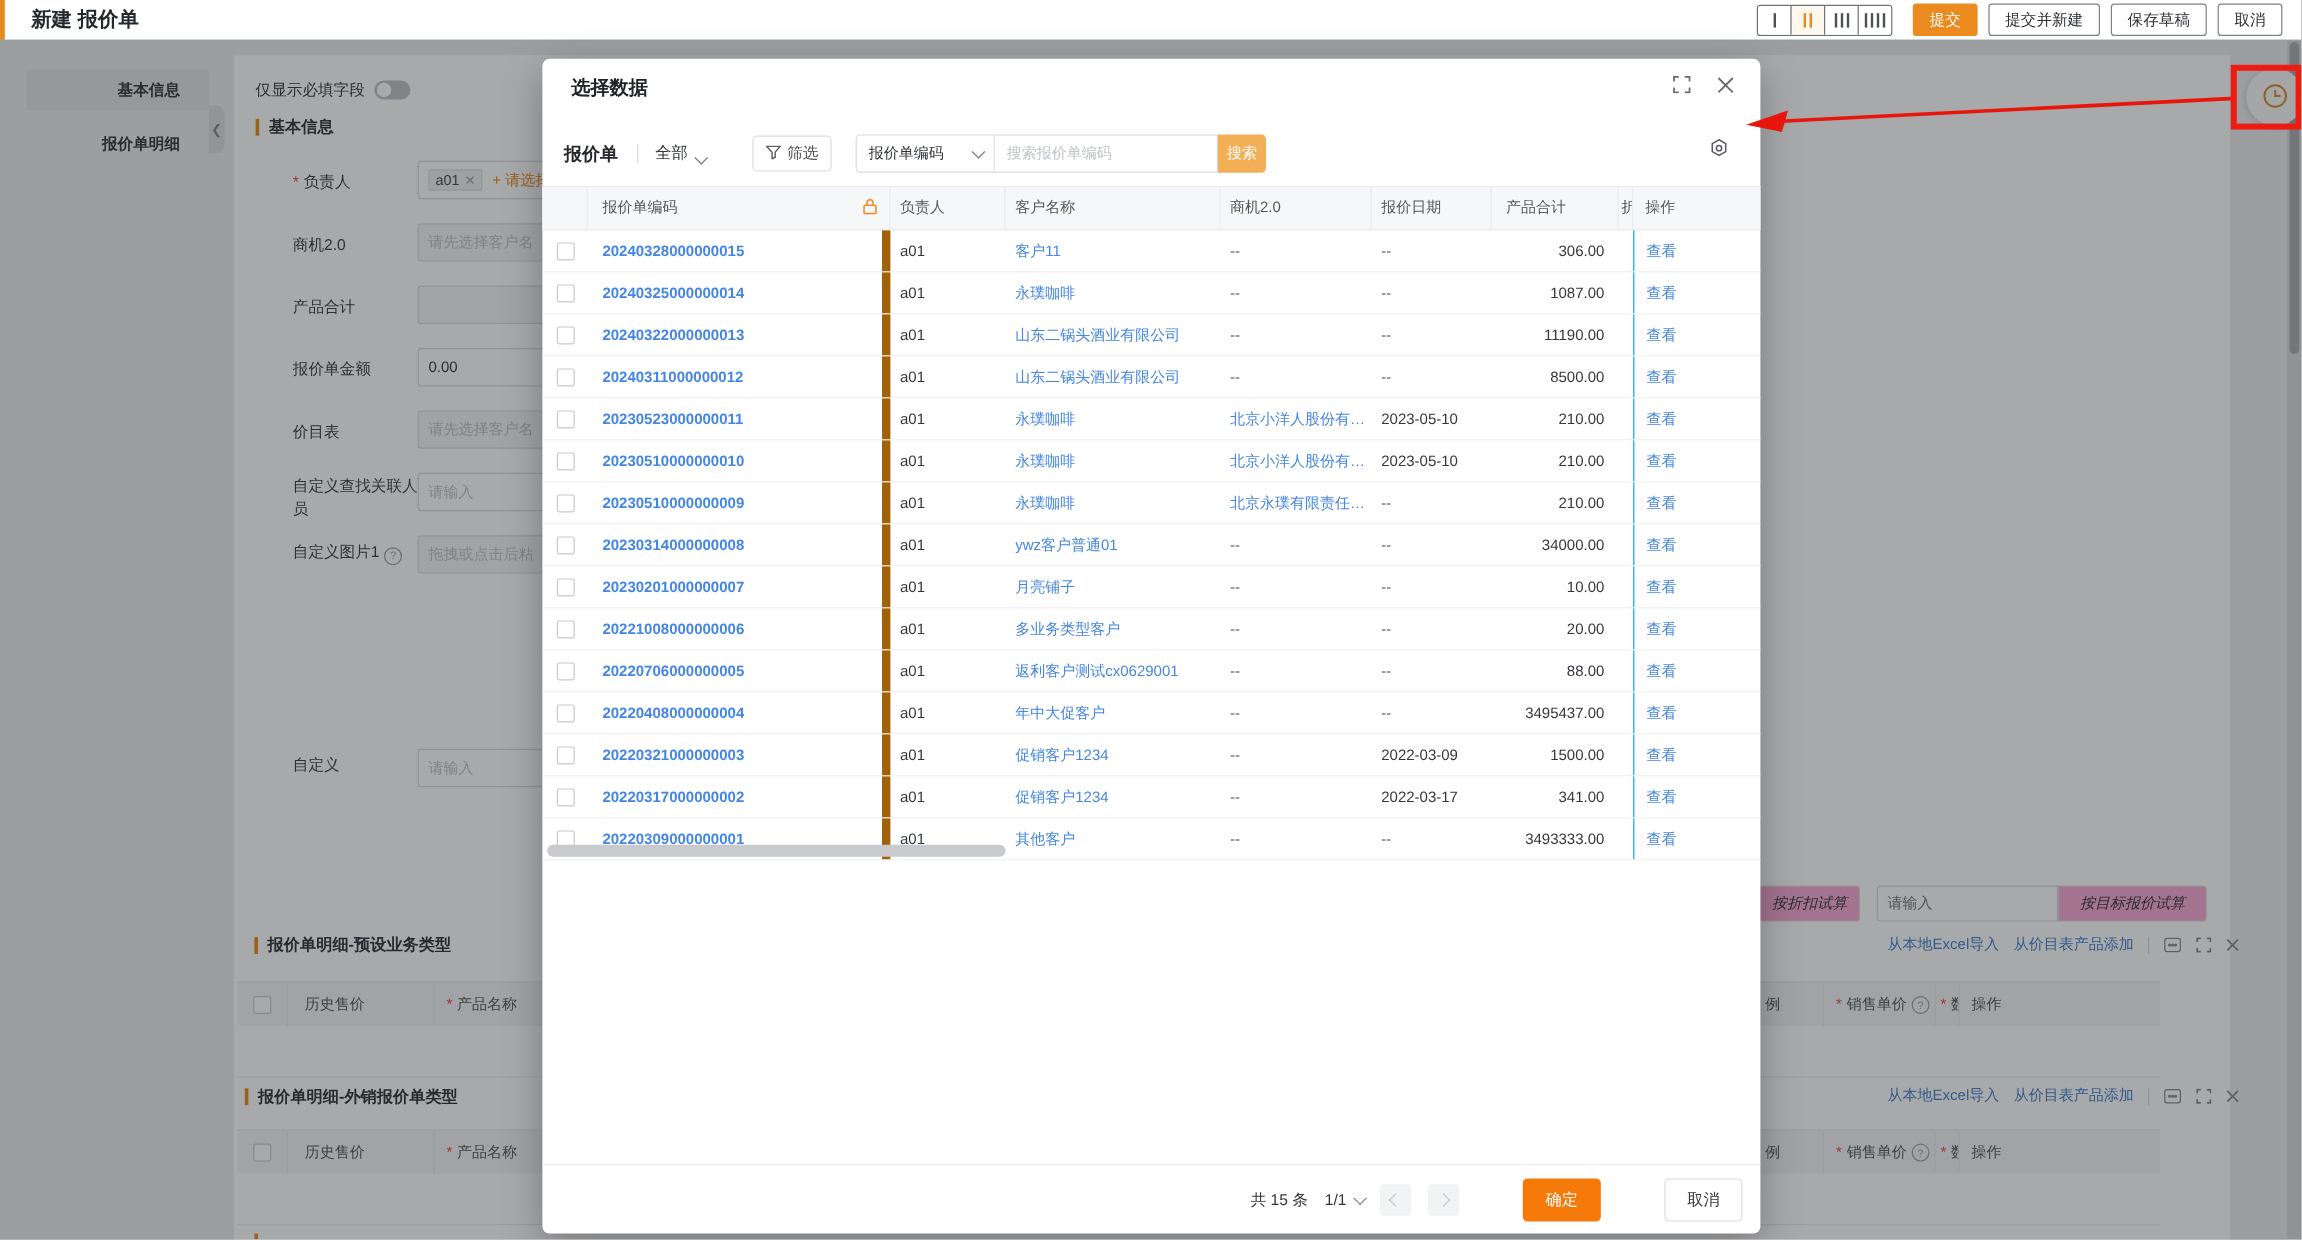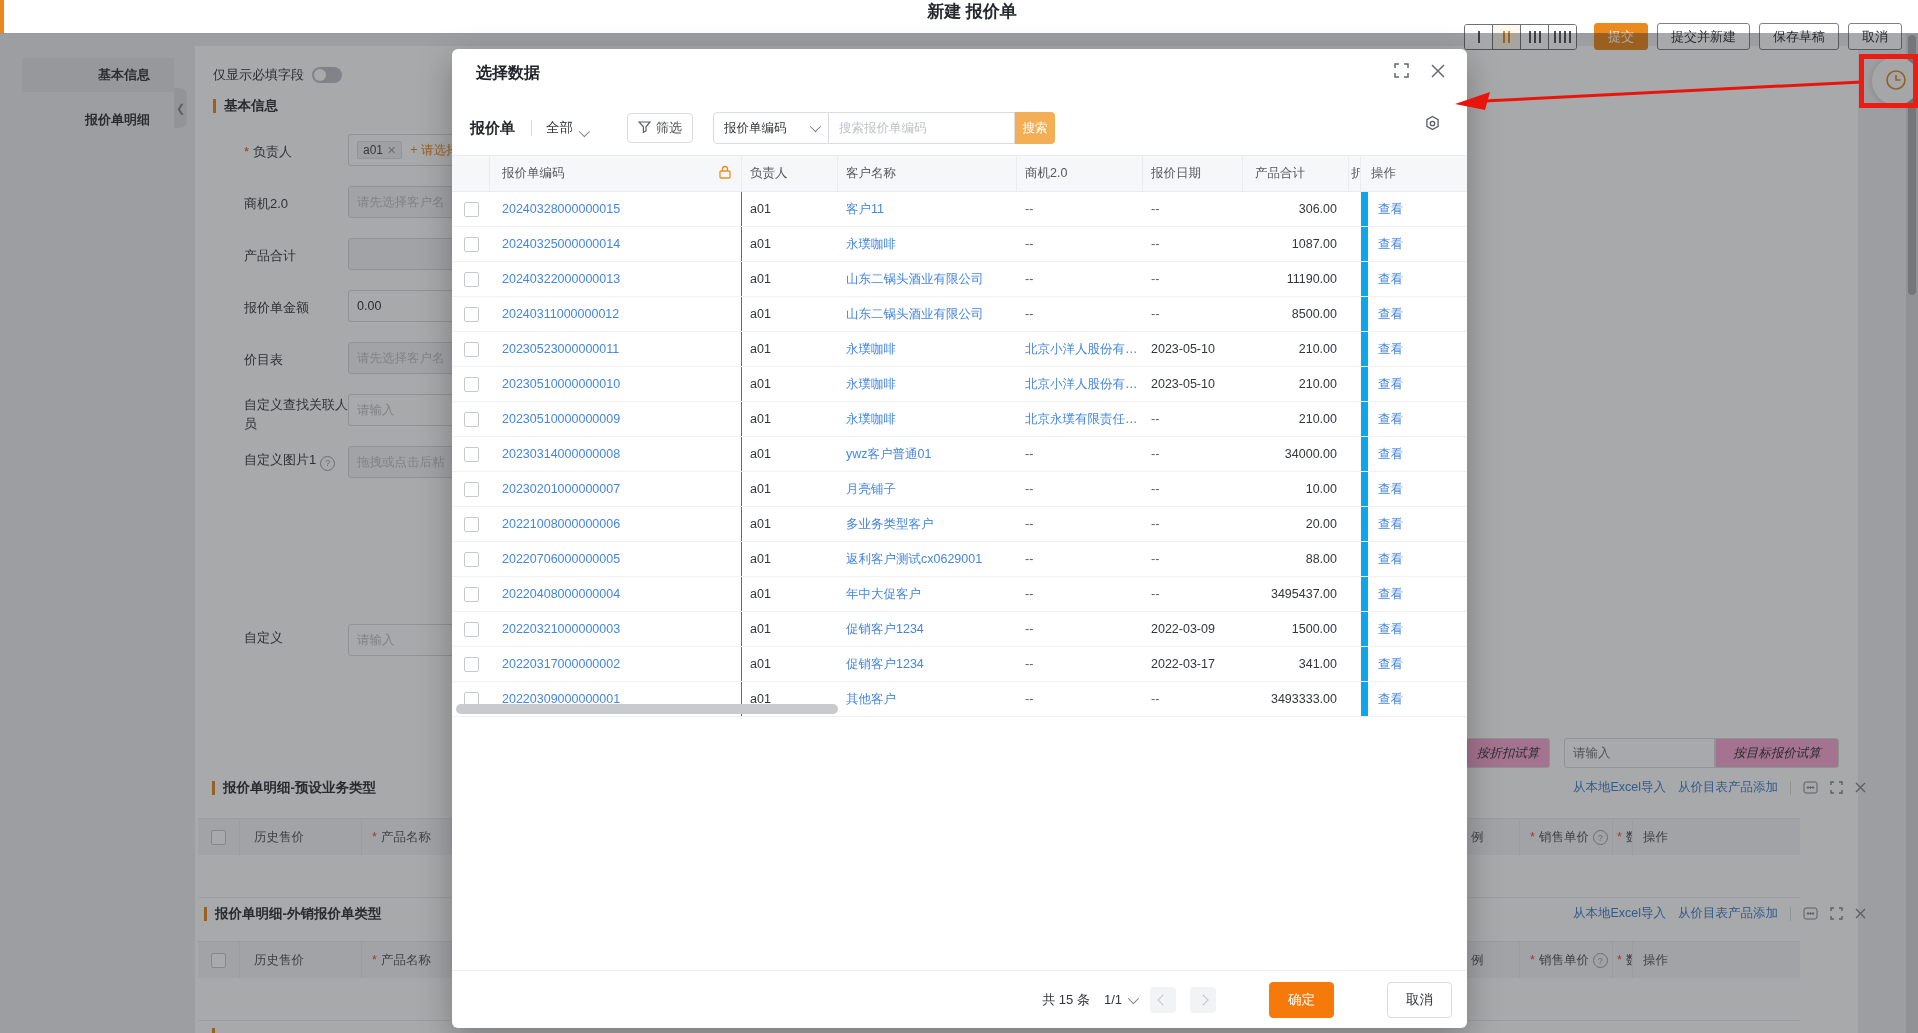--- a/index.html
+++ b/index.html
@@ -1,20 +1,20 @@
 <!DOCTYPE html>
 <html><head>
 <meta charset="utf-8">
 <style>
   html,body{margin:0;padding:0;background:#8a8b8d;}
   .stage{position:relative;width:1918px;height:1033px;overflow:hidden;background:#EDEEF0;
          font-family:"Liberation Sans","DejaVu Sans",sans-serif;font-size:13px;color:#33363B;}
 
   
-  .topbar{position:absolute;top:0;left:0;right:0;height:33px;background:#fff;display:flex;align-items:center;z-index:1;border-bottom:1px solid #E3E5E7;flex-direction:column;}
+  .topbar{position:absolute;top:0;left:0;right:0;height:33px;background:#fff;display:flex;align-items:center;z-index:1;border-bottom:1px solid #E3E5E7;}
   .topbar-accent{position:absolute;left:0;top:0;width:4px;height:33px;background:#E8891D;}
   .page-title{font-size:17px;font-weight:bold;color:#25282D;margin:0 0 0 26px;}
   .topbar-actions{margin-left:auto;margin-right:16px;display:flex;align-items:center;gap:9px;}
   .seg-group{display:flex;border:1px solid #6E7176;border-radius:3px;overflow:hidden;height:24px;margin-right:8px;}
   .seg{width:27px;display:flex;align-items:center;justify-content:center;background:#fff;border-left:1px solid #6E7176;cursor:pointer;}
   .seg:first-child{border-left:none;}
   .seg .bar{width:2px;height:12px;background:#4E5156;margin:0 1.5px;}
   .seg.active{background:#FFF8EE;}
   .seg.active .bar{background:#E8891D;}
   .btn{box-sizing:border-box;height:27px;padding:0 13px;border:1px solid #7E8186;background:#fff;border-radius:3px;
@@ -101,22 +101,22 @@
   .mc{box-sizing:border-box;padding-left:12px;height:100%;display:flex;align-items:center;overflow:hidden;white-space:nowrap;}
   .col-check{width:38px;justify-content:center;padding-left:0;flex:none;}
   .col-code{width:252px;flex:none;}
   .col-owner{width:96px;flex:none;padding-left:8px;}
   .col-cust{width:179px;flex:none;padding-left:8px;}
   .col-opp{width:126px;flex:none;padding-left:8px;}
   .col-date{width:100px;flex:none;padding-left:8px;}
   .col-total{width:106px;flex:none;justify-content:flex-end;padding-right:12px;padding-left:0;}
   .col-sliver{width:12px;flex:none;padding-left:2px;font-size:12.5px;color:#54575C;}
   .col-act{width:106px;flex:none;padding-left:10px;}
-  .mrow .col-code{border-right:1px solid #a16207;}
-  .mrow .col-act{border-left:7px solid #0ea5e9;}
+  .mrow .col-code{border-right:7px solid #a16207;font-weight:bold;}
+  .mrow .col-act{border-left:1px solid #0ea5e9;}
   .link{color:#4486E0;cursor:pointer;text-decoration:none;overflow:hidden;text-overflow:ellipsis;white-space:nowrap;}
   .dash{color:#5A5D62;}
   .hscroll{position:absolute;left:4px;top:655px;width:382px;height:10px;border-radius:5px;background:#C8CACE;cursor:pointer;}
 
   .mfooter{position:absolute;left:0;bottom:0;width:100%;height:58px;border-top:1px solid #EBEDF0;display:flex;align-items:center;
            justify-content:flex-end;gap:14px;padding-right:15px;box-sizing:border-box;}
   .pg-btn{width:26px;height:26px;border-radius:4px;background:#F2F3F5;display:flex;align-items:center;justify-content:center;color:#C3C6CB;cursor:default;}
   .pg-btn .chev{border-color:#C3C6CB;}
   .mbtn{box-sizing:border-box;height:36px;padding:0 18px;border-radius:4px;border:1px solid #D9DBDF;background:#fff;color:#33363B;
         font-size:13.5px;font-family:inherit;cursor:pointer;margin-left:39px;}

